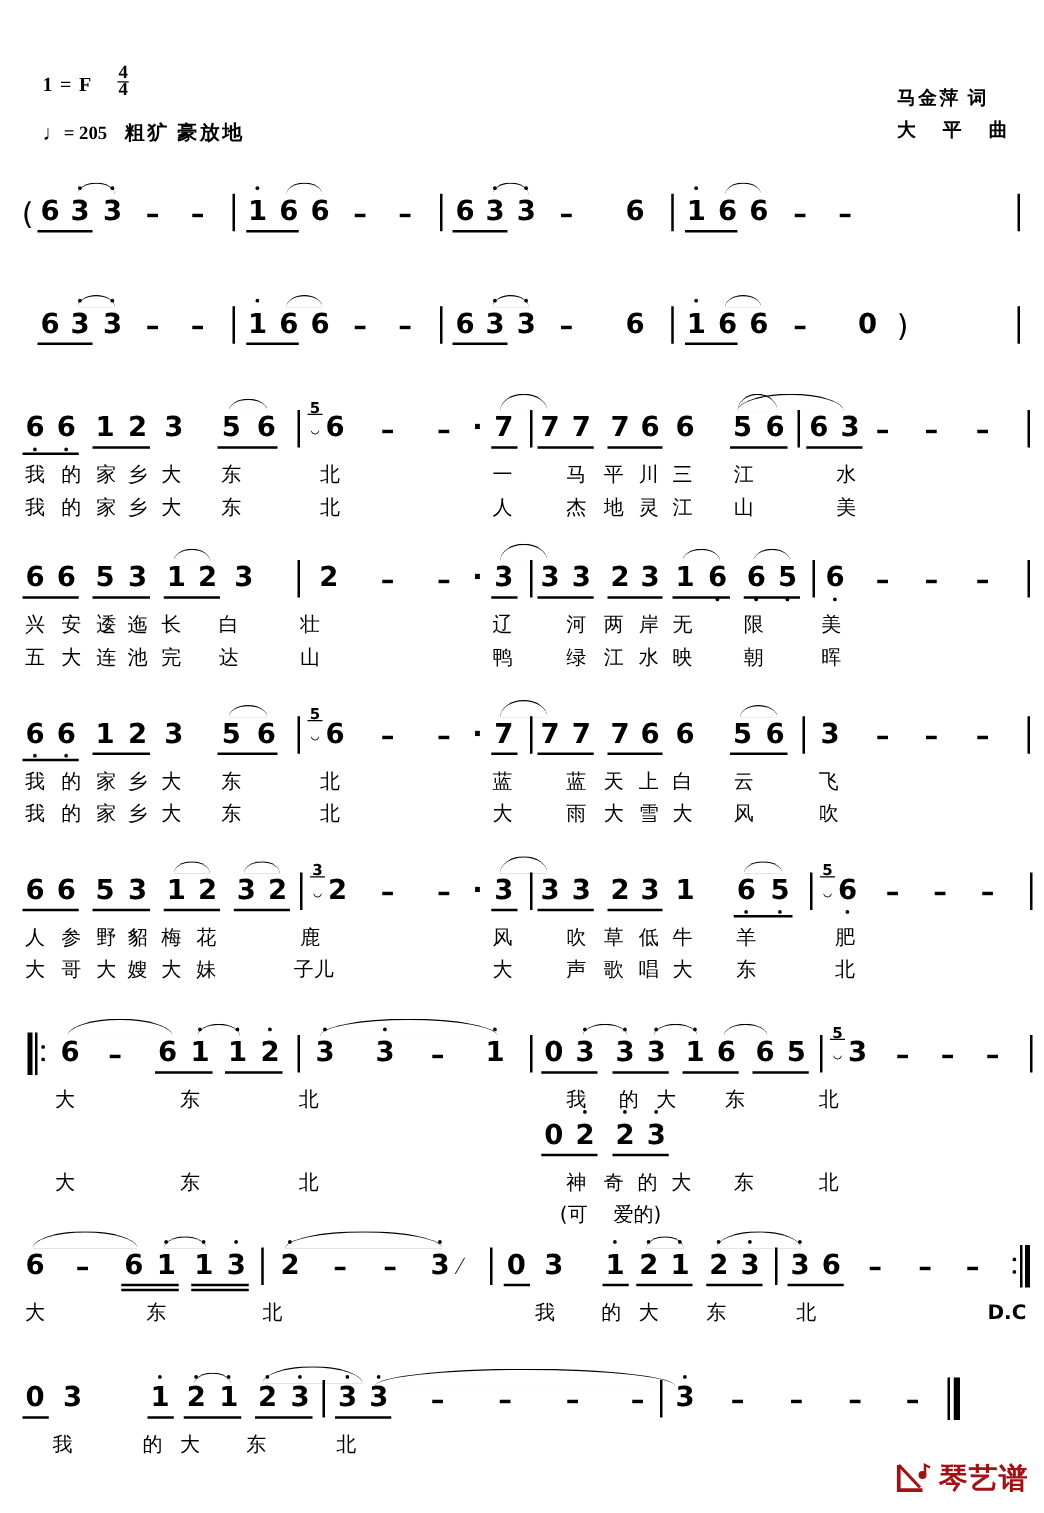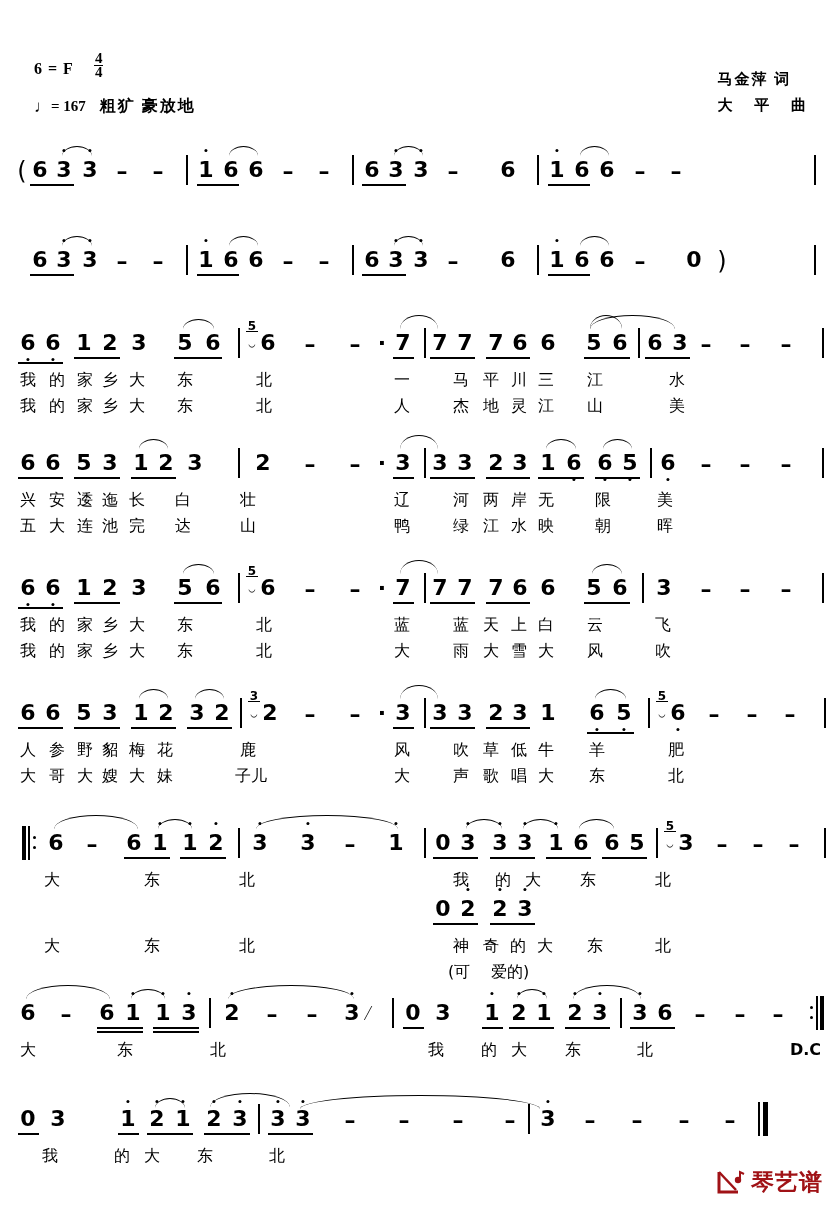--- a/index.html
+++ b/index.html
@@ -84,29 +84,29 @@
   .logo .txt{font-size:23px;font-weight:bold;color:#a01216;letter-spacing:1px;
      font-family:"DejaVu Sans","Liberation Sans",sans-serif;}
 </style>
 </head>
 <body>
 
 <div class="page">
 
 
   <div class="key-sig">
-    <span class="eq">6 = F</span>
+    <span class="eq">1 = F</span>
     <span class="meter">
       <span class="num">4</span>
       <span class="den">4</span>
     </span>
   </div>
 
   <div class="tempo">
-    <span class="qnote">♩</span><span>= 167</span><span class="expr">粗犷 豪放地</span>
+    <span class="qnote">♩</span><span>= 205</span><span class="expr">粗犷 豪放地</span>
   </div>
 
   <div class="credits">
     <div>马金萍 词</div>
     <div class="sp">大 平 曲</div>
   </div>
 
   <div class="sys" style="top:145px;">
     <div class="notes">
       <span class="paren" style="left:22px;">(</span>

